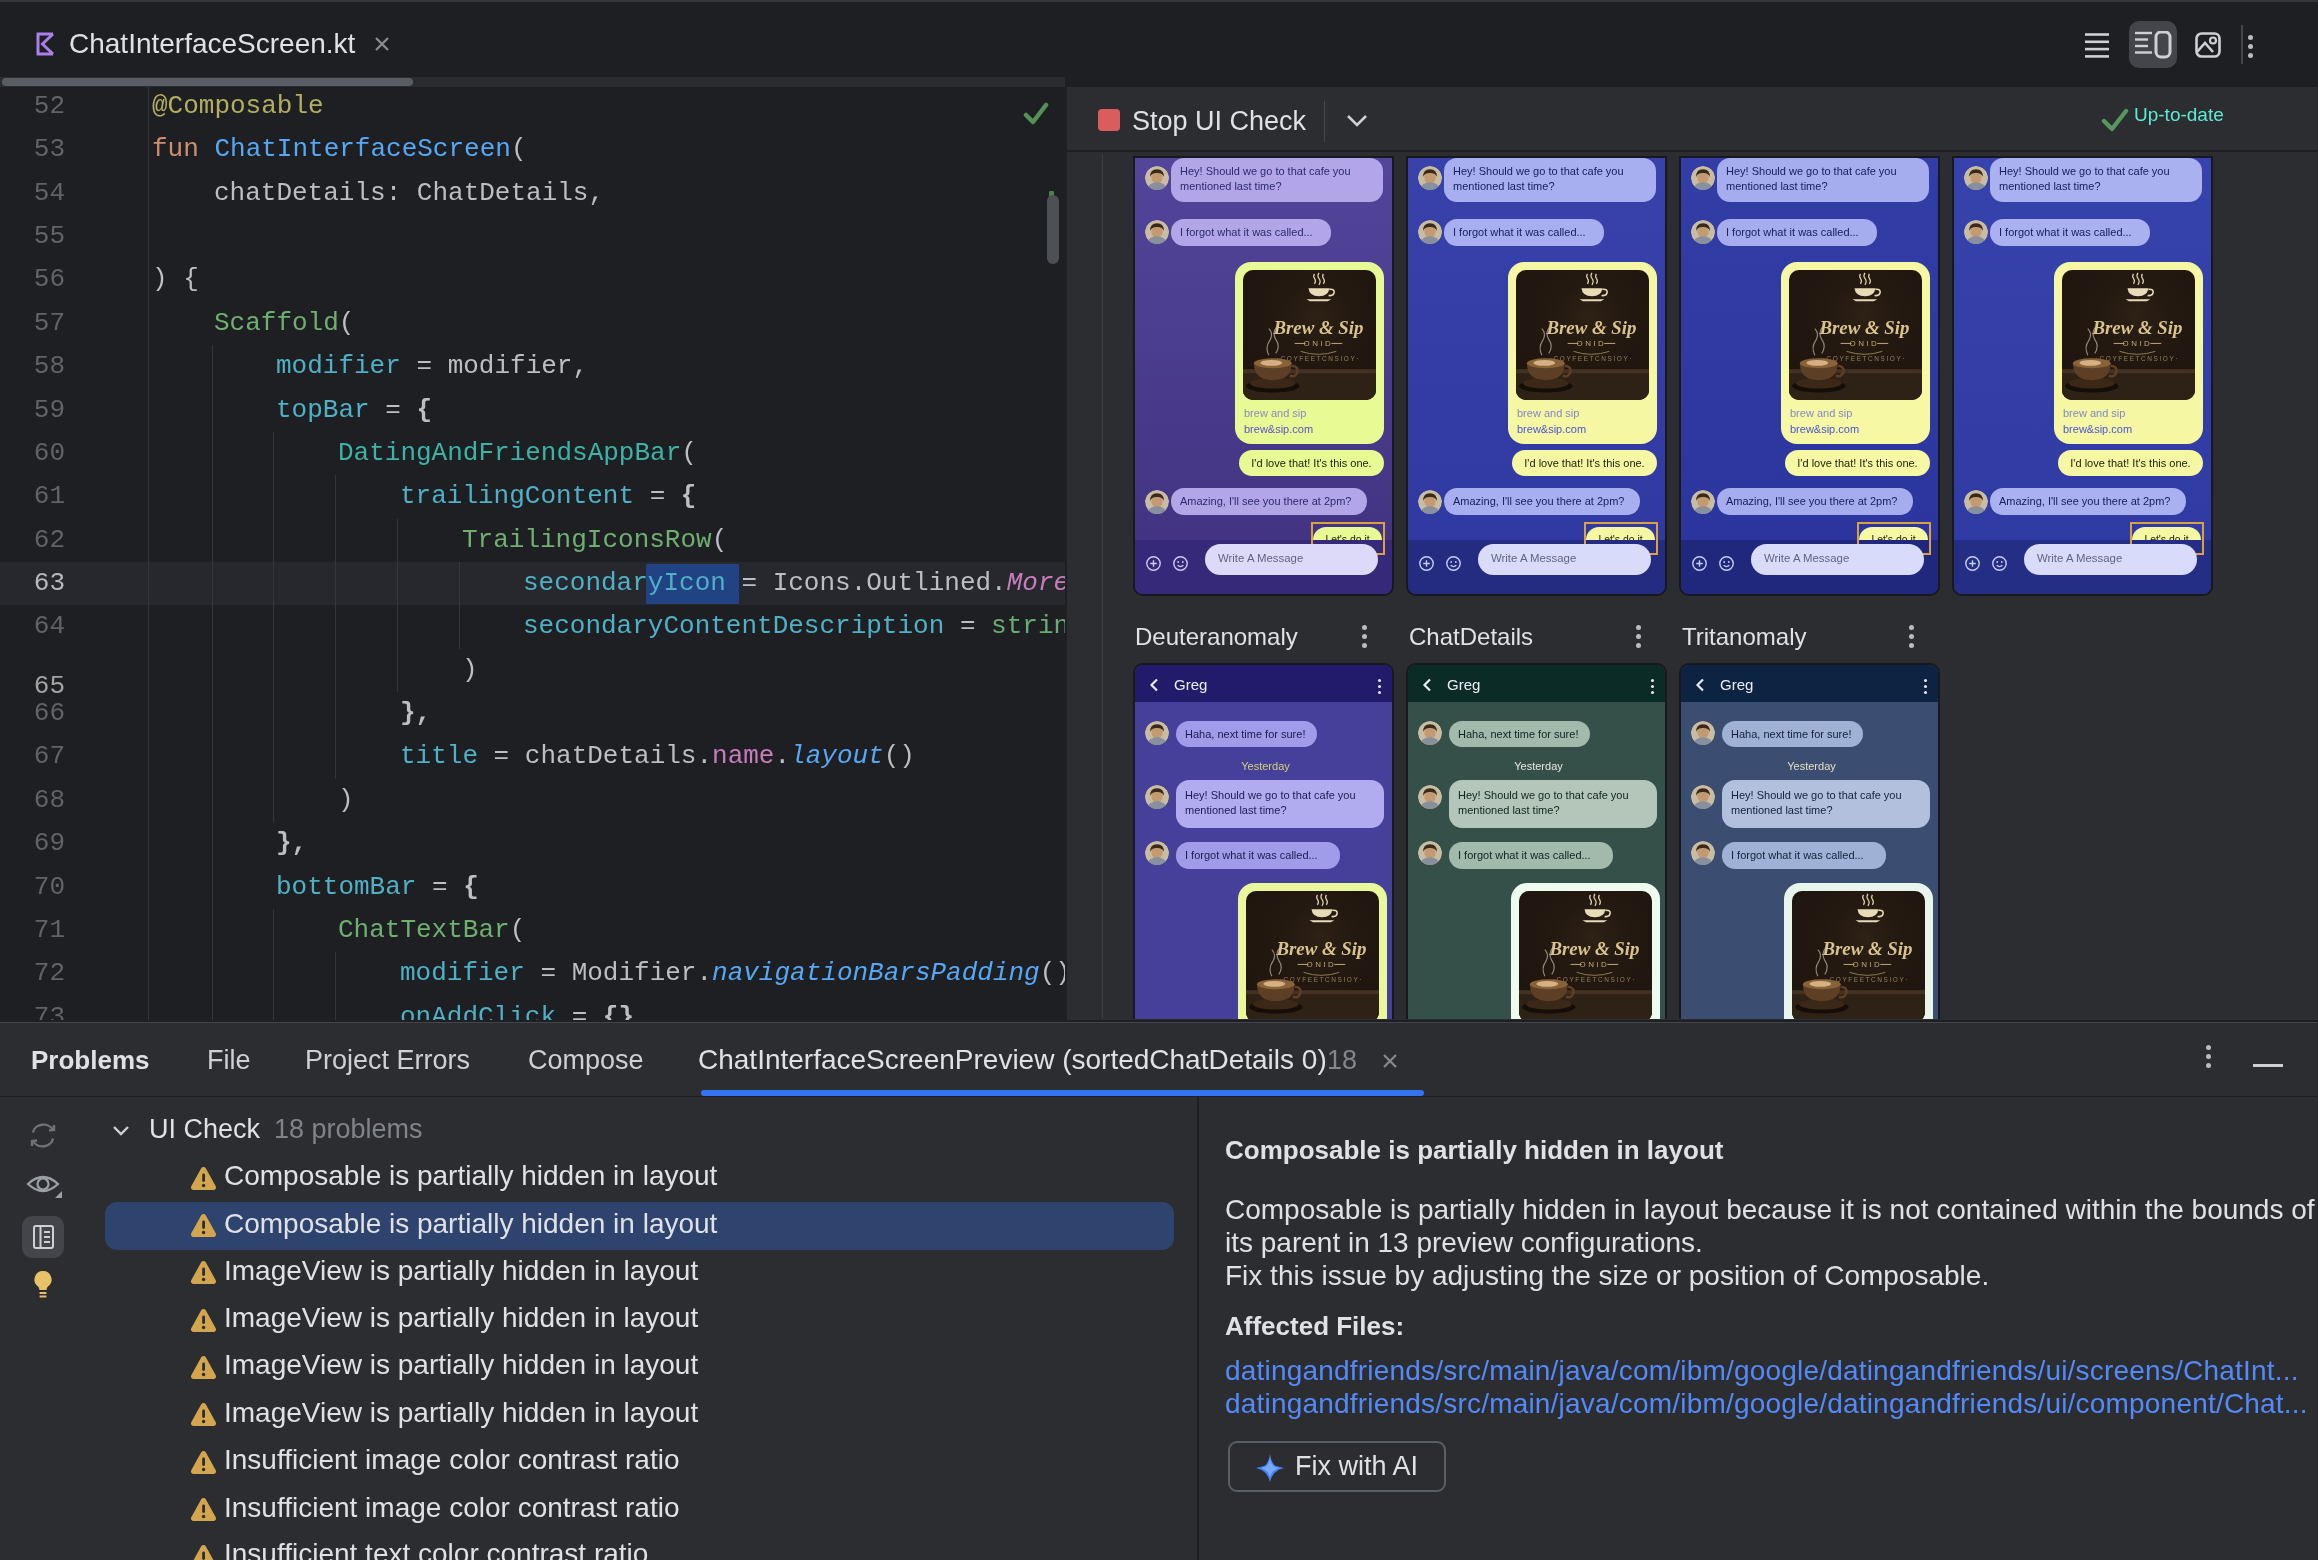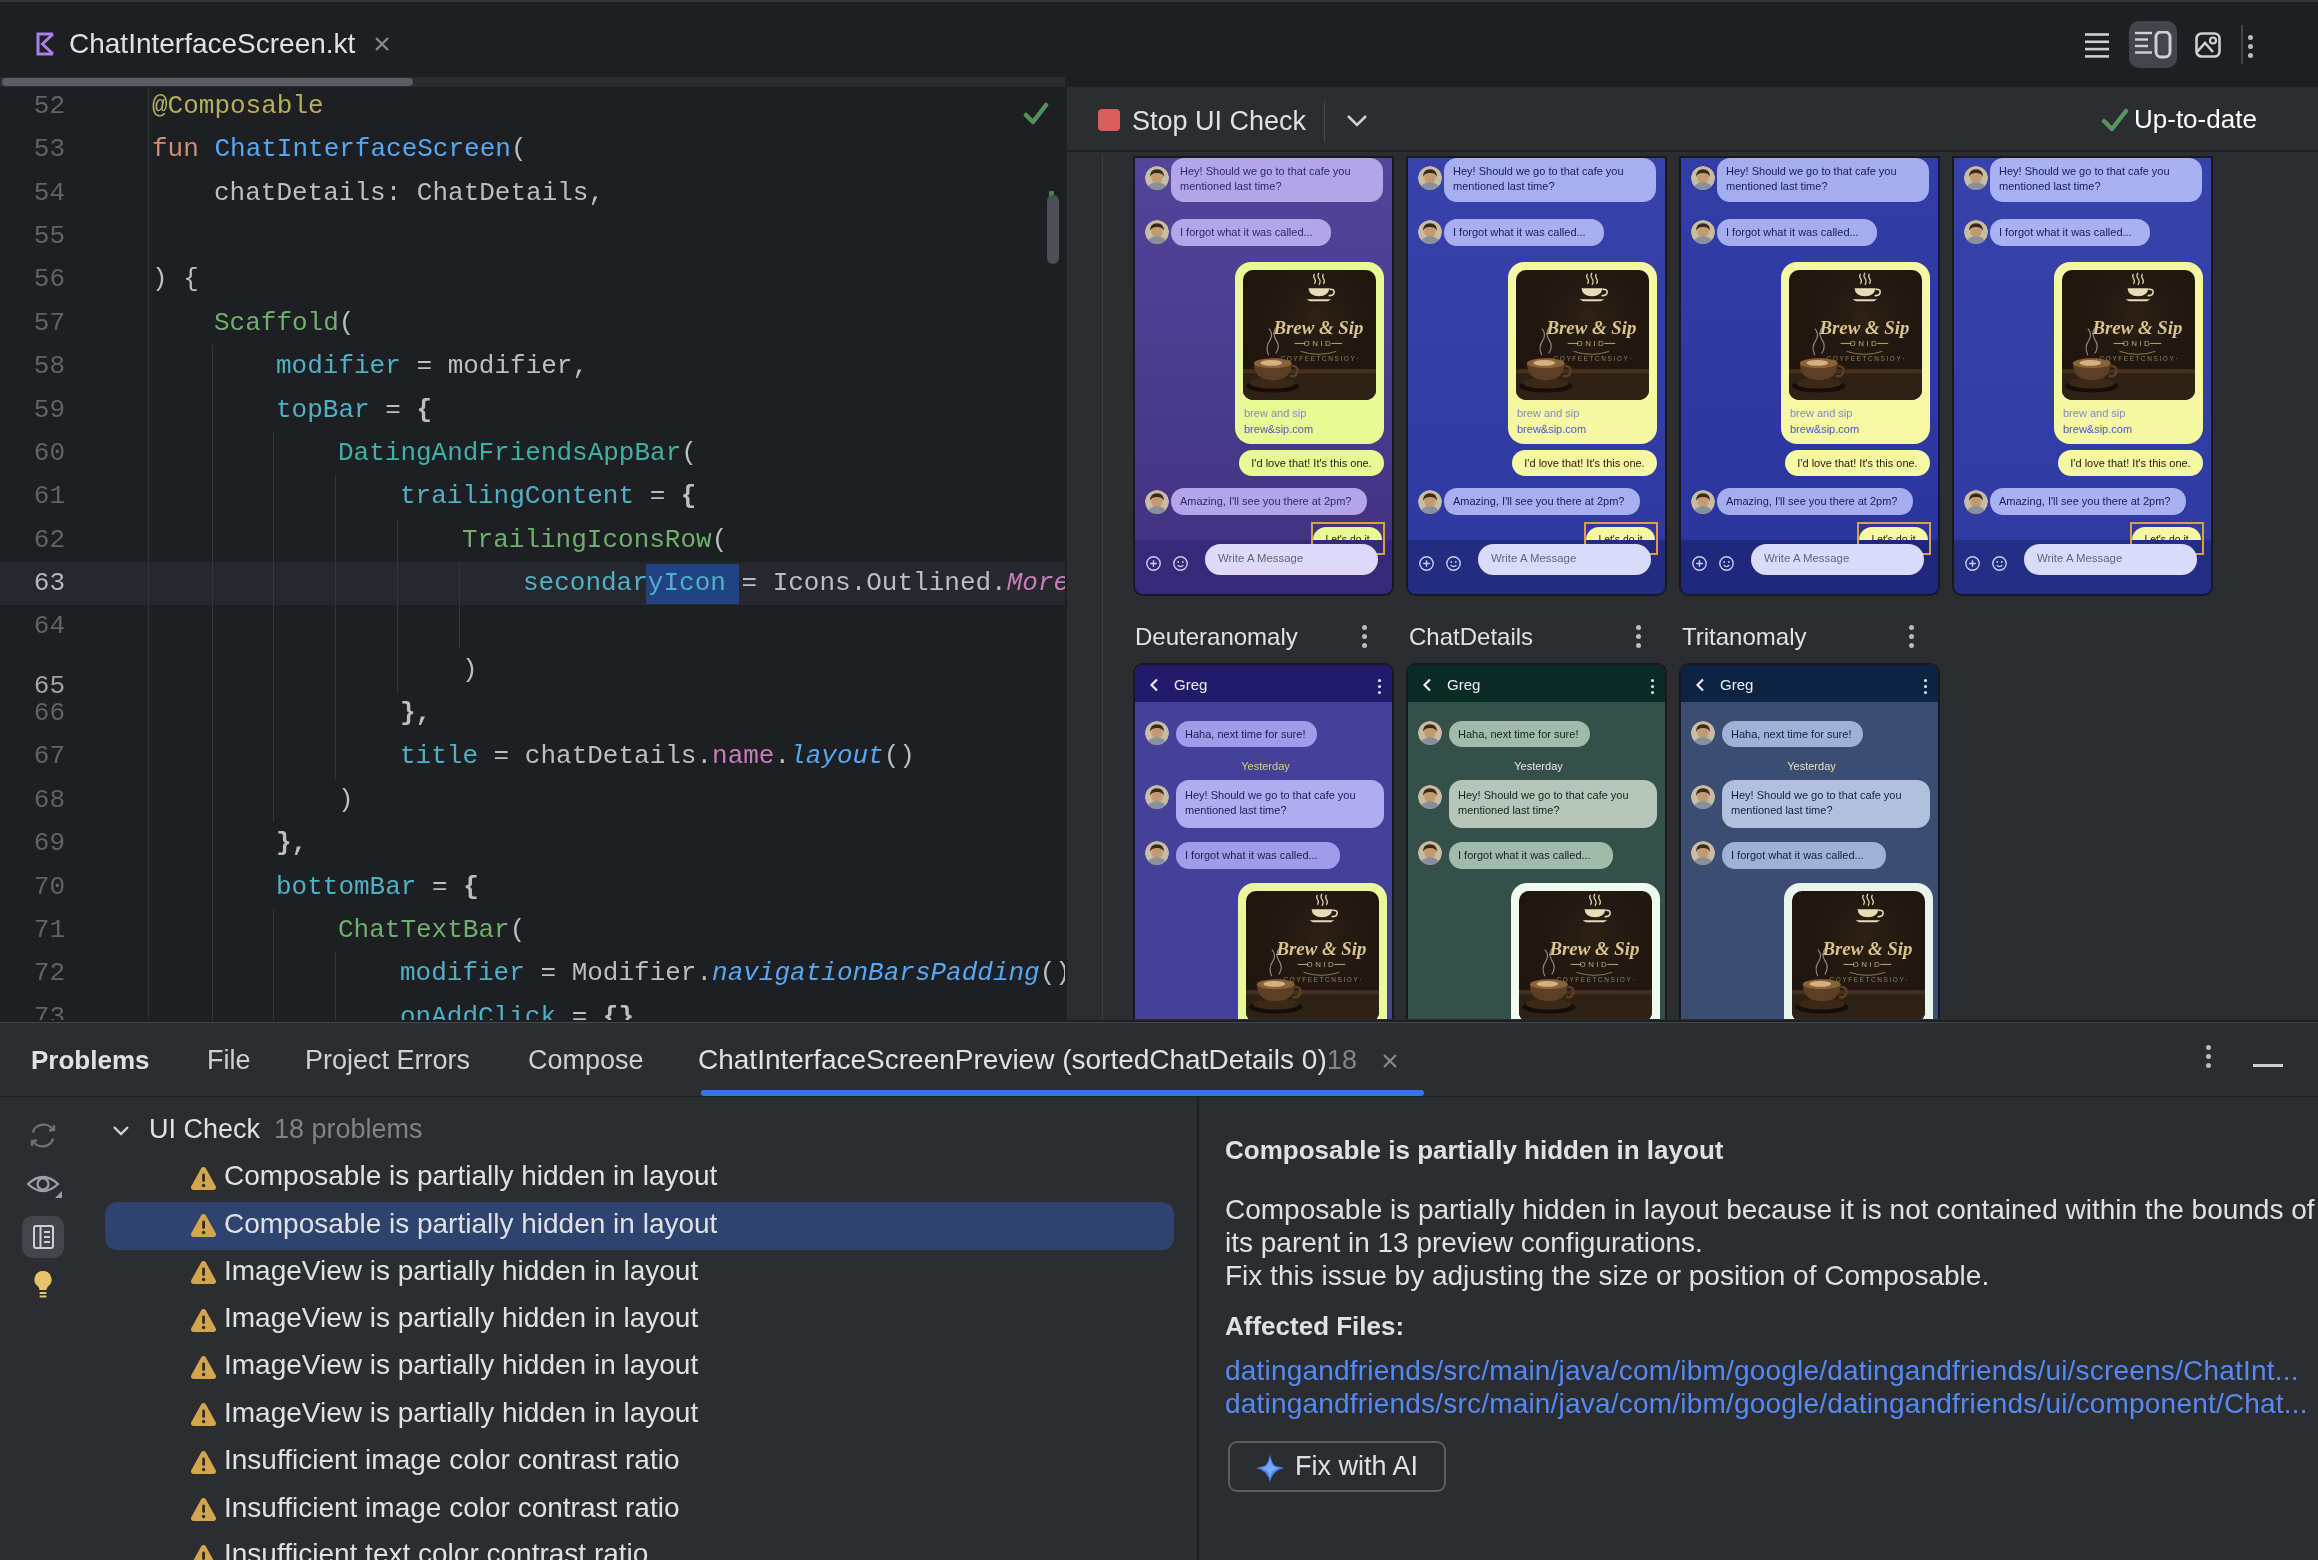--- a/index.html
+++ b/index.html
@@ -83,20 +83,21 @@
     <div class="a mono" style="left:276px;top:302px;height:43px;line-height:43px"><span style="color:#4FB0C6">topBar</span><span style="color:#BCBEC4"> = </span><span style="color:#BCBEC4;font-weight:bold">{</span></div>
     <div class="a ln" style="left:0;top:345px;height:43px;line-height:43px;color:#606368">60</div>
     <div class="a mono" style="left:338px;top:345px;height:43px;line-height:43px"><span style="color:#3CB3A5">DatingAndFriendsAppBar</span><span style="color:#BCBEC4">(</span></div>
     <div class="a ln" style="left:0;top:388px;height:43px;line-height:43px;color:#606368">61</div>
     <div class="a mono" style="left:400px;top:388px;height:43px;line-height:43px"><span style="color:#4FB0C6">trailingContent</span><span style="color:#BCBEC4"> = </span><span style="color:#BCBEC4;font-weight:bold">{</span></div>
     <div class="a ln" style="left:0;top:432px;height:43px;line-height:43px;color:#606368">62</div>
     <div class="a mono" style="left:462px;top:432px;height:43px;line-height:43px"><span style="color:#6FAF6F">TrailingIconsRow</span><span style="color:#BCBEC4">(</span></div>
     <div class="a ln" style="left:0;top:475px;height:43px;line-height:43px;color:#b5b8be">63</div>
     <div class="a mono" style="left:523px;top:475px;height:43px;line-height:43px"><span style="color:#4FB0C6">secondaryIcon</span><span style="color:#BCBEC4"> = Icons.Outlined.</span><span style="color:#C77DBB;font-style:italic">More</span></div>
     <div class="a ln" style="left:0;top:518px;height:43px;line-height:43px;color:#606368">64</div>
+    <div class="a mono" style="left:523px;top:518px;height:43px;line-height:43px"><span style="color:#4FB0C6">secondaryContentDescription</span><span style="color:#BCBEC4"> = </span><span style="color:#6AAB73">strin</span></div>
     <div class="a ln" style="left:0;top:578px;height:43px;line-height:43px;color:#a3a3a3">65</div>
     <div class="a mono" style="left:462px;top:562px;height:43px;line-height:43px"><span style="color:#BCBEC4">)</span></div>
     <div class="a ln" style="left:0;top:605px;height:43px;line-height:43px;color:#606368">66</div>
     <div class="a mono" style="left:400px;top:605px;height:43px;line-height:43px"><span style="color:#BCBEC4;font-weight:bold">},</span></div>
     <div class="a ln" style="left:0;top:648px;height:43px;line-height:43px;color:#606368">67</div>
     <div class="a mono" style="left:400px;top:648px;height:43px;line-height:43px"><span style="color:#4FB0C6">title</span><span style="color:#BCBEC4"> = chatDetails.</span><span style="color:#C77DBB;">name</span><span style="color:#BCBEC4">.</span><span style="color:#56A8F5;font-style:italic">layout</span><span style="color:#BCBEC4">()</span></div>
     <div class="a ln" style="left:0;top:692px;height:43px;line-height:43px;color:#606368">68</div>
     <div class="a mono" style="left:338px;top:692px;height:43px;line-height:43px"><span style="color:#BCBEC4">)</span></div>
     <div class="a ln" style="left:0;top:735px;height:43px;line-height:43px;color:#606368">69</div>
     <div class="a mono" style="left:276px;top:735px;height:43px;line-height:43px"><span style="color:#BCBEC4;font-weight:bold">},</span></div>
@@ -118,21 +119,21 @@
 <div class="a" style="left:1067px;top:87px;width:1251px;height:65px;border-bottom:2px solid #1e1f22"></div>
 <div class="a" style="left:1098px;top:109px;width:22px;height:22px;border-radius:4px;background:#DB5C5C"></div>
 <div class="a" style="left:1132px;top:106px;font-size:27px;color:#dfe1e5">Stop UI Check</div>
 <div class="a" style="left:1324px;top:101px;width:1px;height:41px;background:#46484c"></div>
 <svg class="a" style="left:1345px;top:113px" width="24" height="15" viewBox="0 0 24 15">
     <path d="M3 3 L12 12 L21 3" fill="none" stroke="#ced0d6" stroke-width="2.6"></path>
   </svg>
 <svg class="a" style="left:2101px;top:107px" width="28" height="26" viewBox="0 0 28 26">
     <path d="M3 14 L11 22 L25 4" fill="none" stroke="#57965C" stroke-width="4.4" stroke-linecap="round" stroke-linejoin="round"></path>
   </svg>
-<div class="a" style="left:2134px;top:104px;font-size:26px;color:#ffffff">Up-to-date</div>
+<div class="a" style="left:2134px;top:104px;font-size:19px;color:#5eead4">Up-to-date</div>
 <div class="a" style="left:1102px;top:154px;width:1px;height:865px;background:#3c3e42"></div>
 <div class="ph" style="left:1133px;top:156px;width:261px;height:440px;background:linear-gradient(180deg,#52459a,#41317f);border-radius:0 0 10px 10px">
     <svg class="av" style="left:10px;top:8px" viewBox="0 0 24 24">
       <circle cx="12" cy="12" r="12" fill="#c8bca2"></circle>
       <ellipse cx="12" cy="11.5" rx="5.6" ry="6.2" fill="#c49a73"></ellipse>
       <path d="M5.2 11 Q4.8 3.2 12 3.2 Q19.2 3.2 18.8 11 Q17.5 6.8 12 7 Q6.5 6.8 5.2 11 Z" fill="#3a2a1b"></path>
       <path d="M1.5 23 Q4.5 16.2 12 16.2 Q19.5 16.2 22.5 23 Q17 24 12 24 Q7 24 1.5 23 Z" fill="#87909c"></path>
     </svg>
     <div class="bub bub2" style="left:36px;top:0px;width:212px;height:44px;background:#b2a6e8;color:#2a2a6e">Hey! Should we go to that cafe you<br>mentioned last time?</div>
     <svg class="av" style="left:10px;top:62px" viewBox="0 0 24 24">

